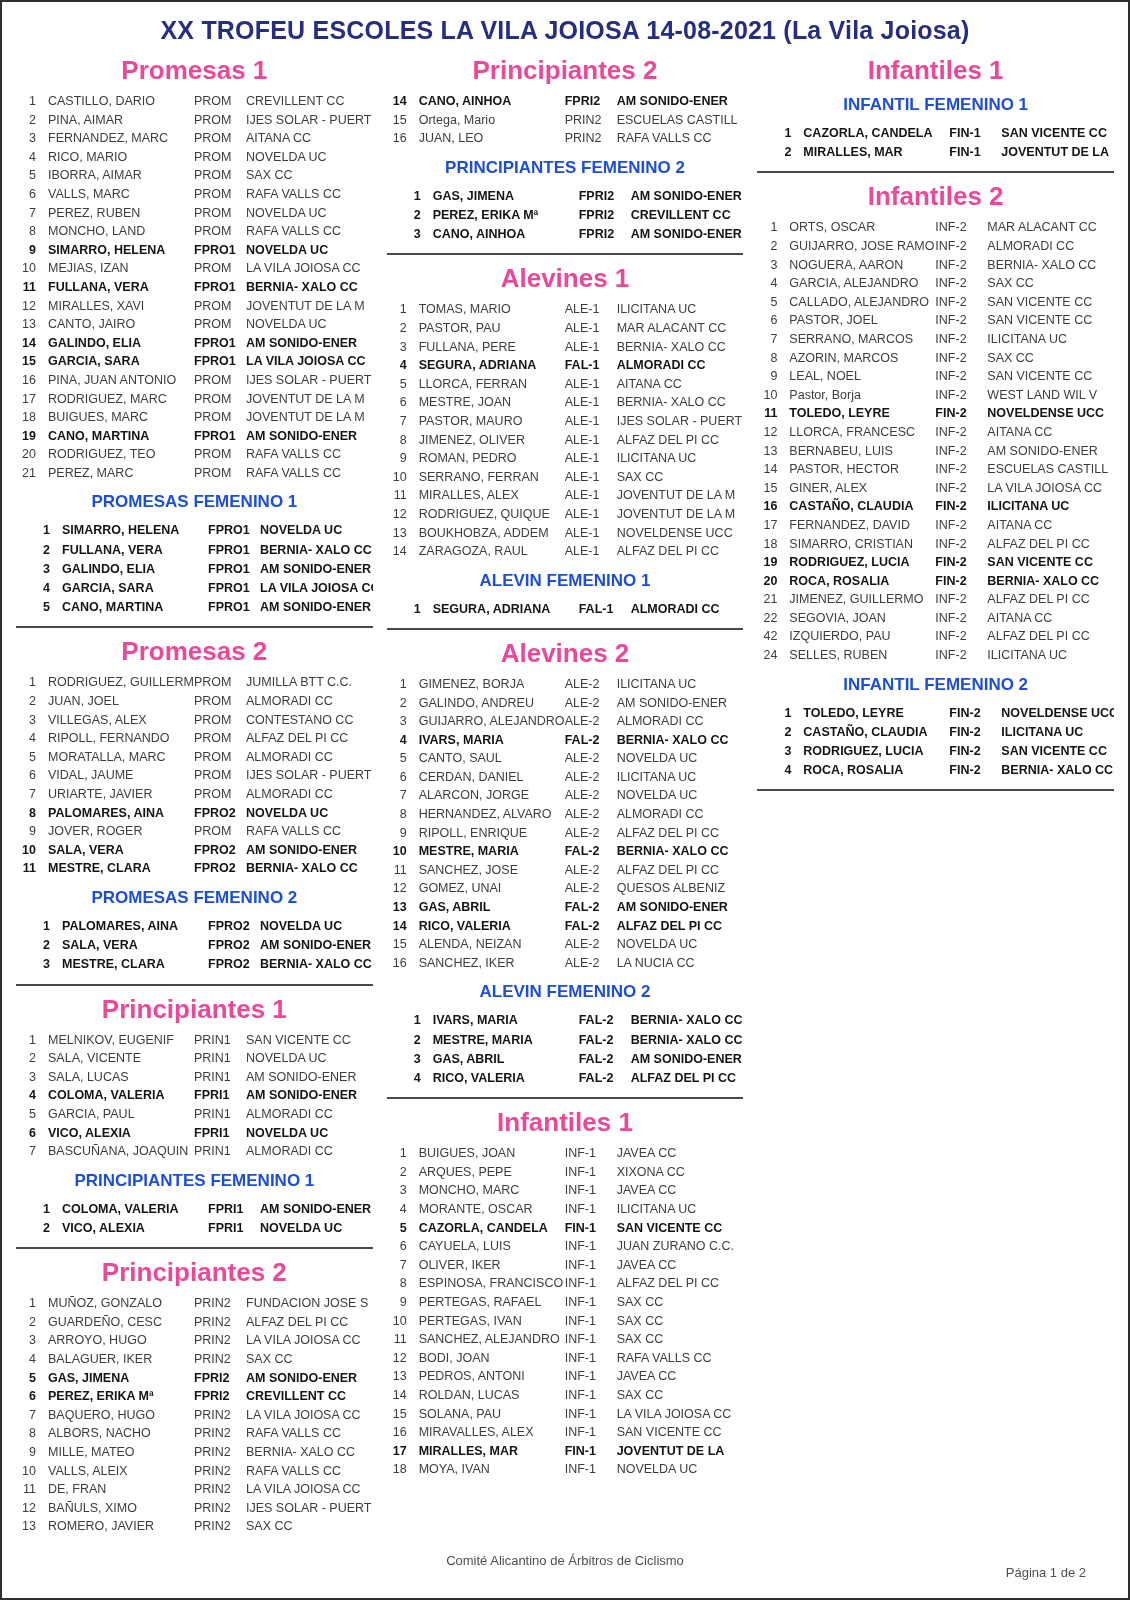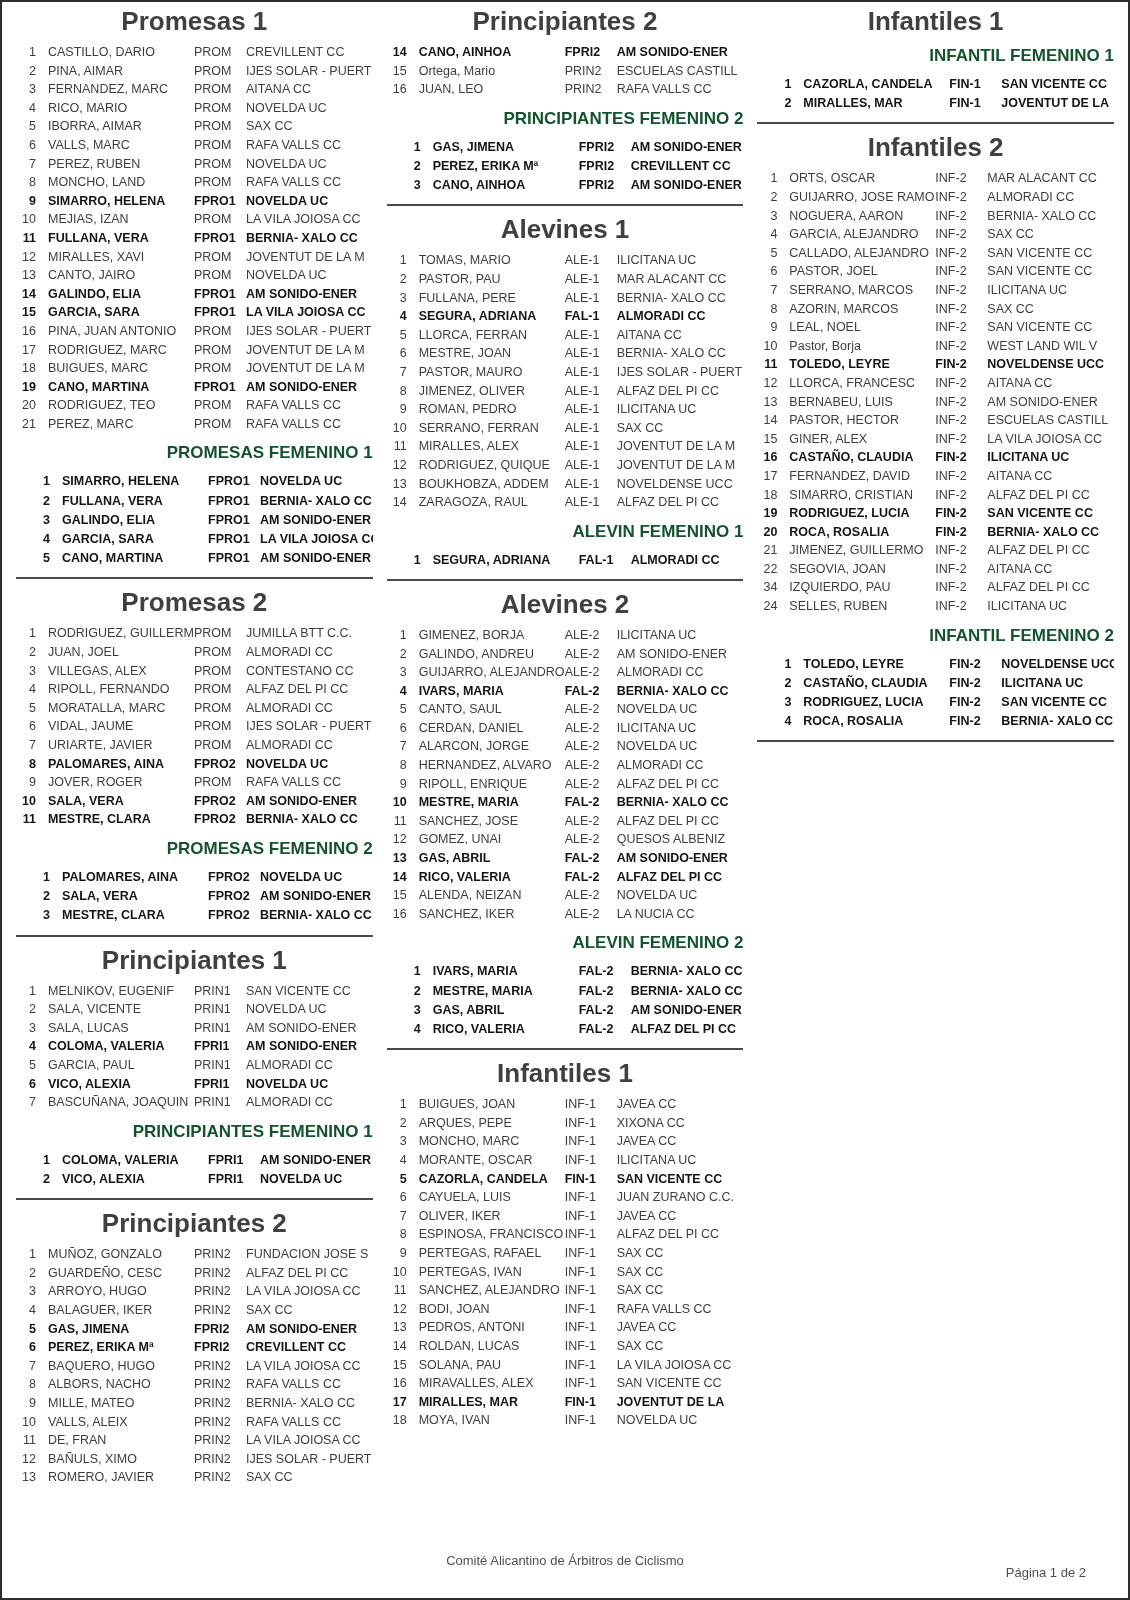--- a/index.html
+++ b/index.html
@@ -25,29 +25,29 @@
     gap:14px;
     padding:0 14px;
     align-items:flex-start;
   }
   .col{flex:1 1 0;min-width:0;}
   .main-header{
     text-align:center;
     font-size:26px;
     line-height:30px;
     font-weight:bold;
-    color:#404040;
+    color:#ec4899;
     margin:4px 0 7px 0;
   }
   .sub-header{
-    text-align:right;
+    text-align:center;
     font-size:17px;
     line-height:20px;
     font-weight:bold;
-    color:#14532d;
+    color:#1d4ed8;
     margin:10px 0 9px 0;
   }
   .sep{
     border-top:2px solid #4a4a4a;
     margin:9px 0 8px 0;
   }
   .rows{}
   .sub-rows{padding-left:14px;}
   .row{
     display:flex;
@@ -73,20 +73,21 @@
     text-align:center;
   }
   .footer .pageno{
     position:absolute;right:42px;bottom:0;
   }
 </style>
 </head>
 <body>
 
 <div class="page">
+  <div class="page-title">XX TROFEU ESCOLES LA VILA JOIOSA 14-08-2021 (La Vila Joiosa)</div>
 
   <div class="columns">
     <div class="col">
         <div class="main-header">Promesas 1</div>
         <div class="rows">
           <div class="row">
             <span class="num">1</span>
             <span class="name">CASTILLO, DARIO</span>
             <span class="cat">PROM</span>
             <span class="club">CREVILLENT CC</span>
@@ -1006,21 +1007,21 @@
             <span class="cat">INF-2</span>
             <span class="club">ALFAZ DEL PI CC</span>
           </div>
           <div class="row">
             <span class="num">22</span>
             <span class="name">SEGOVIA, JOAN</span>
             <span class="cat">INF-2</span>
             <span class="club">AITANA CC</span>
           </div>
           <div class="row">
-            <span class="num">34</span>
+            <span class="num">42</span>
             <span class="name">IZQUIERDO, PAU</span>
             <span class="cat">INF-2</span>
             <span class="club">ALFAZ DEL PI CC</span>
           </div>
           <div class="row">
             <span class="num">24</span>
             <span class="name">SELLES, RUBEN</span>
             <span class="cat">INF-2</span>
             <span class="club">ILICITANA UC</span>
           </div>

